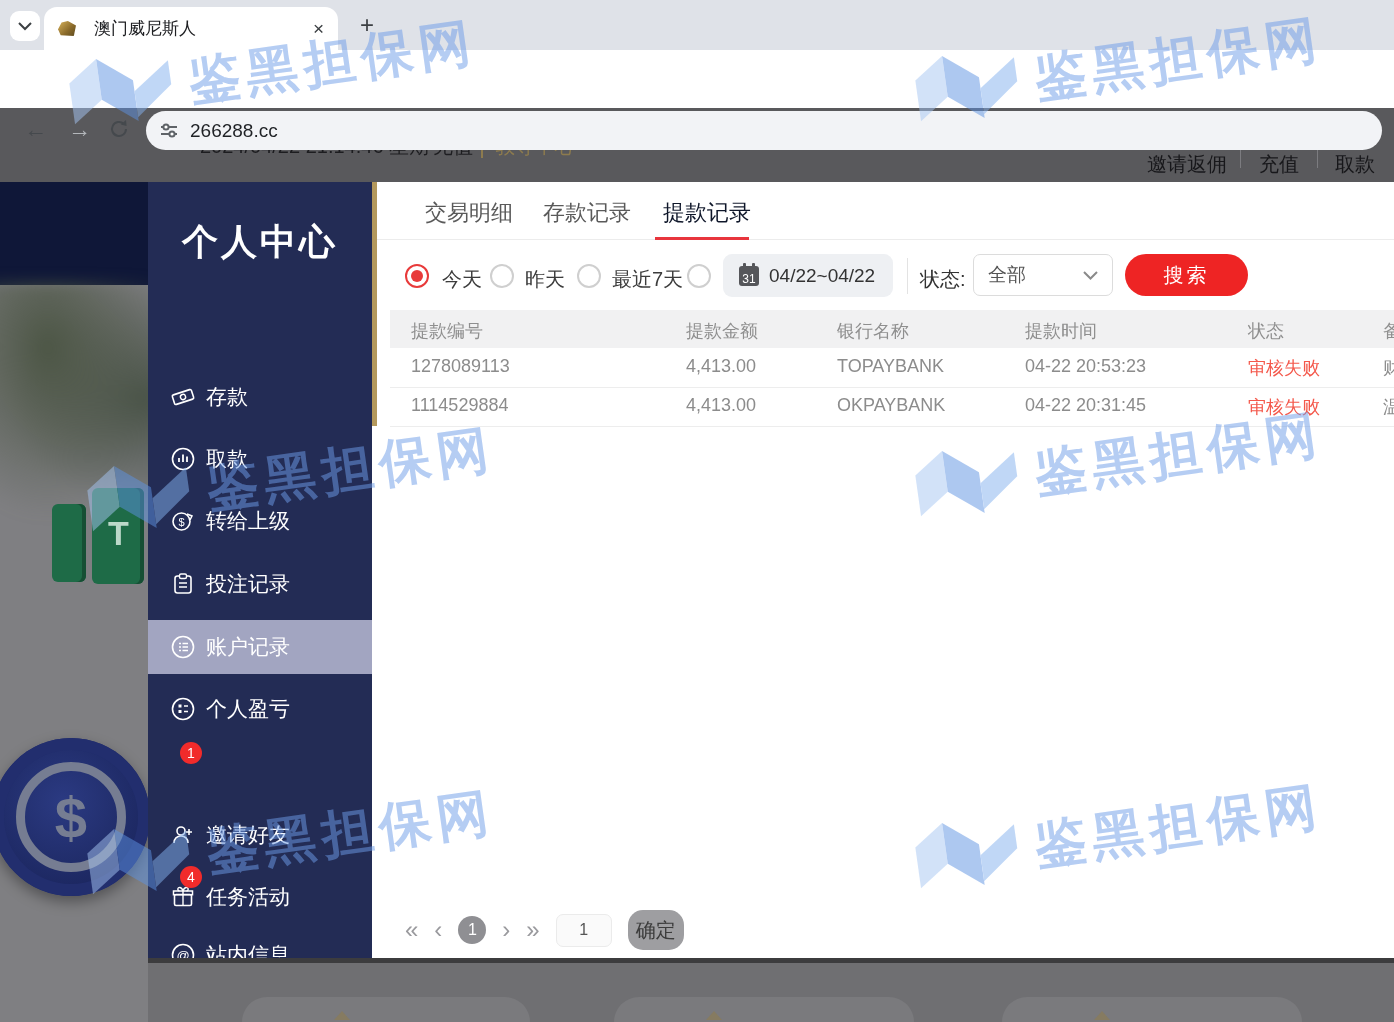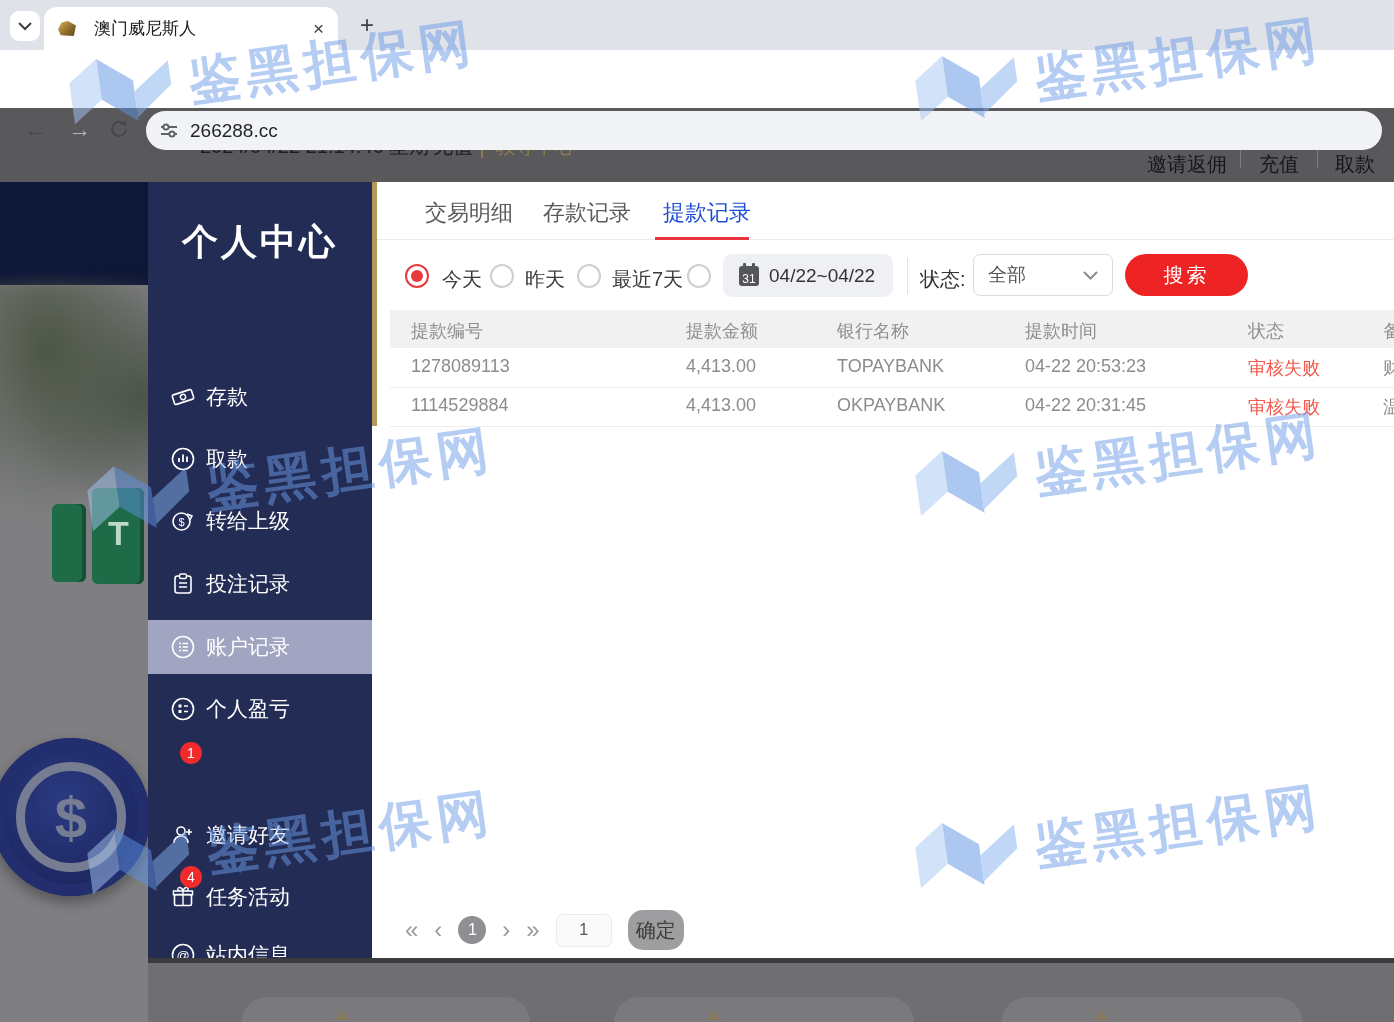--- a/index.html
+++ b/index.html
@@ -63,21 +63,21 @@
   .side-item.active{background:#a2a5c1;}
   .side-item .sicon{width:26px;height:26px;margin-right:10px;flex:0 0 auto;display:flex;}
   .side-item .slbl{font-size:21px;white-space:nowrap;}
   .badge{position:absolute;width:22px;height:22px;border-radius:50%;background:#f12b2b;color:#fff;
       font-size:14px;display:flex;align-items:center;justify-content:center;z-index:4;}
   .gold-sliver{position:absolute;left:372px;top:182px;width:5px;height:244px;background:#b3985c;z-index:4;}
 
   
   .panel{position:absolute;left:372px;top:182px;width:1022px;height:776px;background:#fff;overflow:hidden;z-index:3;}
   .ptab{position:absolute;top:16px;font-size:22px;color:#5a5a5a;}
-  .ptab.active{color:#1d4ed8;}
+  .ptab.active{color:#0f172a;}
   .tabs-line{position:absolute;left:0;top:57px;width:1022px;height:1px;background:#ececec;}
   .tab-underline{position:absolute;left:283px;top:55px;width:94px;height:3px;background:#e8353d;}
   .radio{position:absolute;width:24px;height:24px;border-radius:50%;box-sizing:border-box;background:#fff;border:2px solid #cfcfcf;}
   .radio.sel{border:2px solid #e83a3a;display:flex;align-items:center;justify-content:center;}
   .radio.sel::after{content:"";width:12px;height:12px;border-radius:50%;background:#e83a3a;}
   .flabel{position:absolute;font-size:20px;color:#3c3c3c;white-space:nowrap;}
   .datebox{position:absolute;left:351px;top:72px;width:170px;height:43px;background:#eef0f3;border-radius:9px;
       display:flex;align-items:center;padding-left:16px;box-sizing:border-box;}
   .cal{width:20px;height:20px;background:#55565a;border-radius:3px;position:relative;
       display:flex;align-items:flex-end;justify-content:center;}

